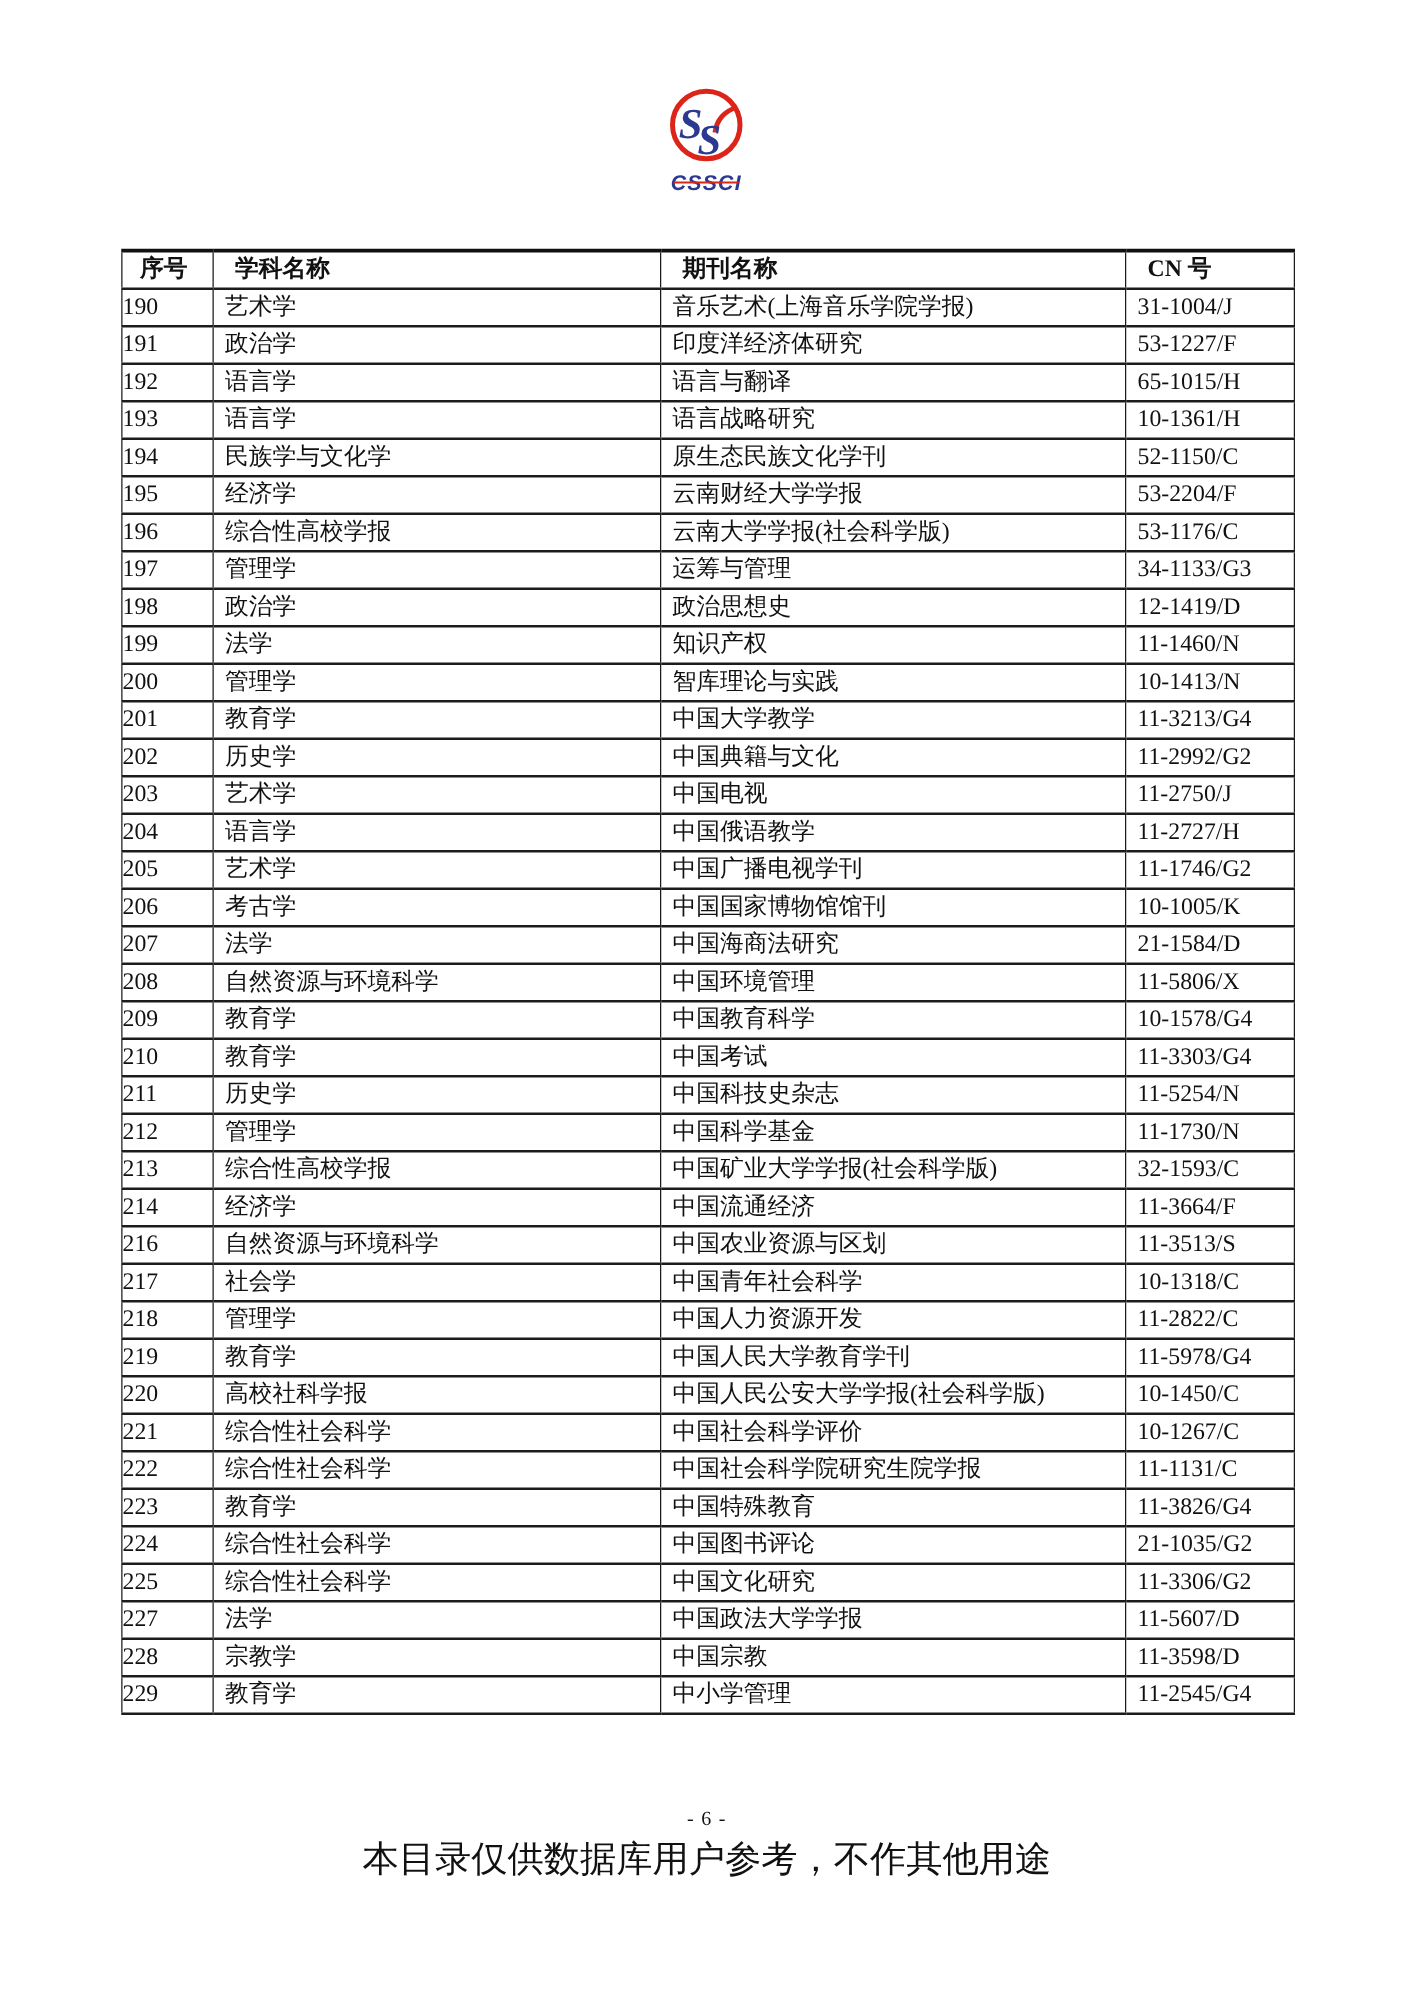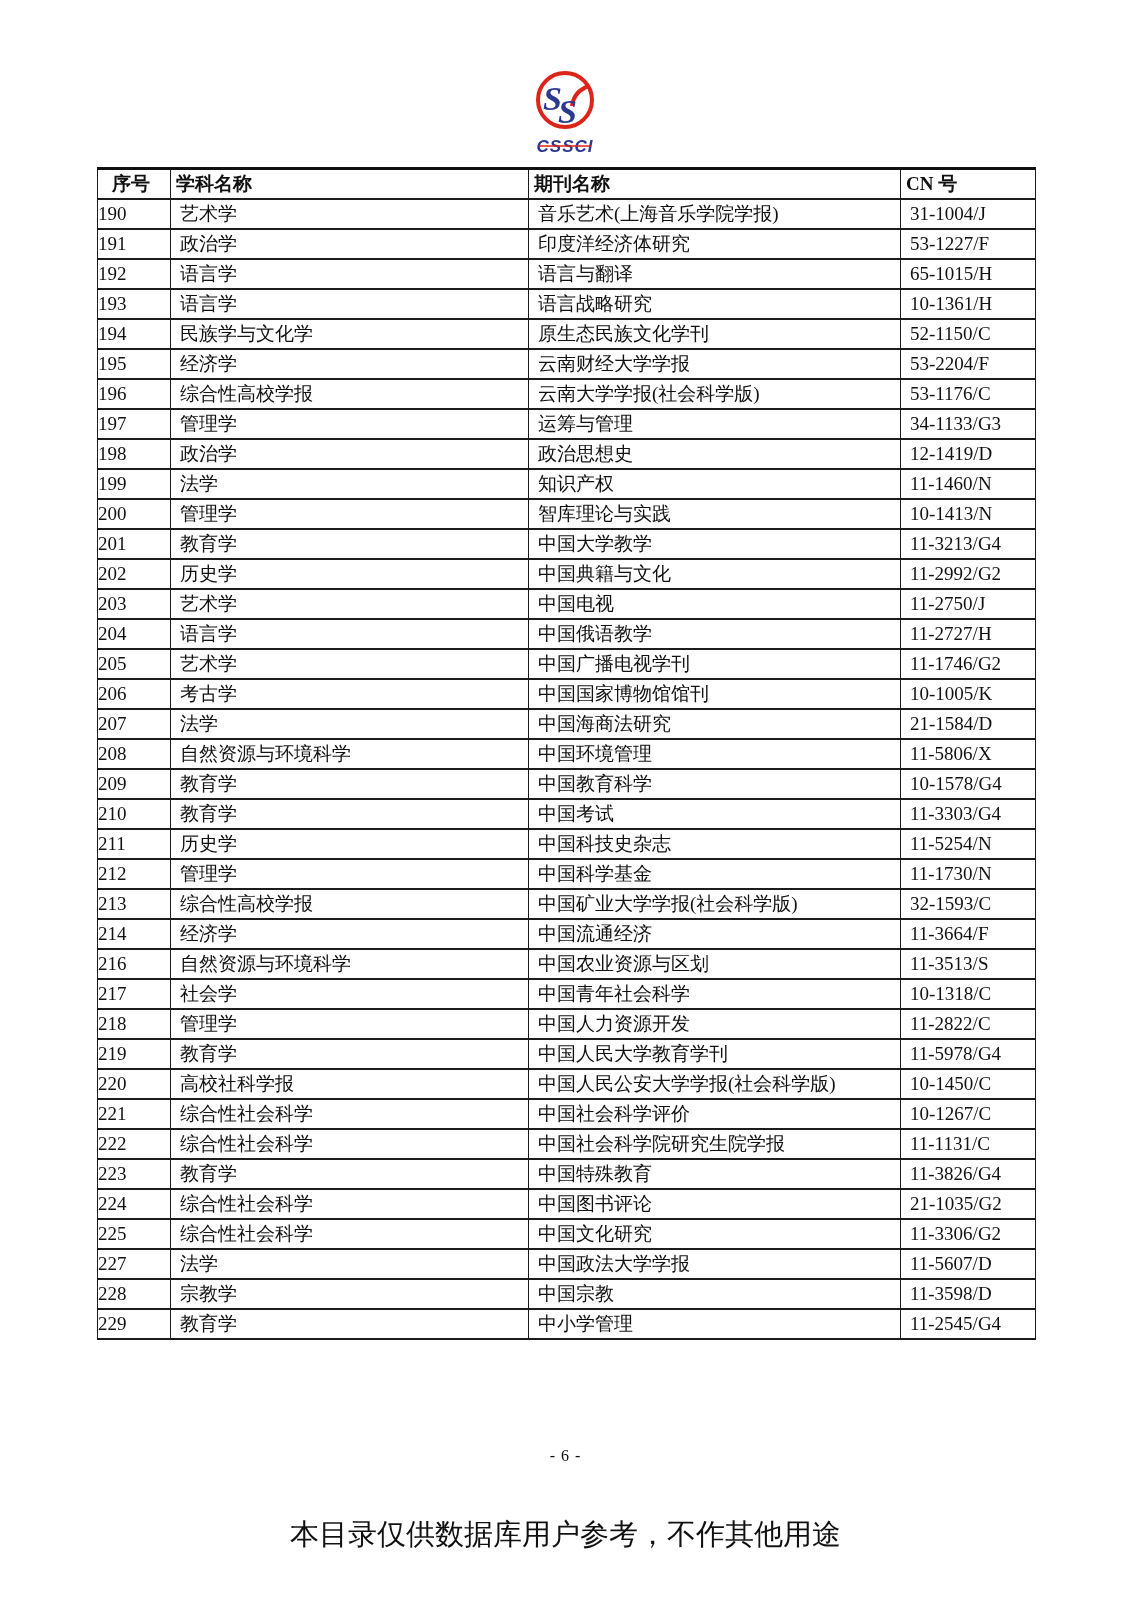--- a/index.html
+++ b/index.html
@@ -29,40 +29,41 @@
   .doc-table-wrap {
     position: absolute;
     left: 97px;
     top: 167px;
     width: 938px;
   }
   table.doc-table {
     border-collapse: collapse;
     table-layout: fixed;
     width: 938px;
+    margin-top: 32px;
   }
   table.doc-table th,
   table.doc-table td {
     border-left: 1px solid #1c1c1c;
     border-right: 1px solid #1c1c1c;
     border-top: 2px solid #1c1c1c;
     border-bottom: 2px solid #1c1c1c;
     height: 28px;
     font-size: 19px;
     line-height: 28px;
     padding: 0 6px;
     white-space: nowrap;
     overflow: hidden;
     vertical-align: middle;
   }
   table.doc-table thead th {
     border-top: 3px solid #111111;
     font-weight: bold;
     text-align: left;
-    padding-left: 5px;
+    padding-left: 17px;
   }
   table.doc-table thead th.c0 {
     text-align: center;
     padding-left: 0;
   }
   table.doc-table td.c0 {
     text-align: left;
     padding: 0;
   }
   table.doc-table td.c1,
@@ -82,21 +83,20 @@
     font-size: 16px;
     letter-spacing: 1px;
   }
   .footer-note {
     position: absolute;
     left: 0;
     top: 1468px;
     width: 100%;
     text-align: center;
     font-size: 29px;
-    margin-top: 47px;
   }
 </style>
 </head>
 <body>
 
 <div class="logo-wrap">
   <svg width="140" height="92" viewBox="0 0 140 92">
     <g>
       <circle cx="70" cy="32" r="27" fill="none" stroke="#dd2418" stroke-width="4"></circle>
       <path d="M 94 18 Q 79 23 77 38" fill="none" stroke="#dd2418" stroke-width="4"></path>

